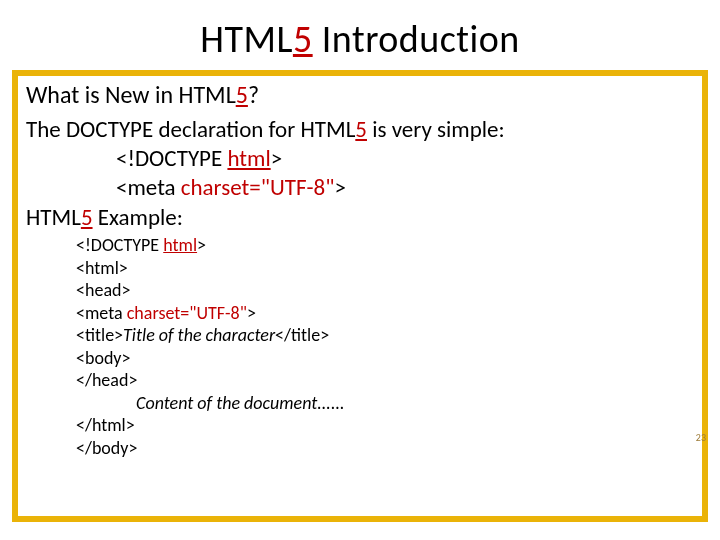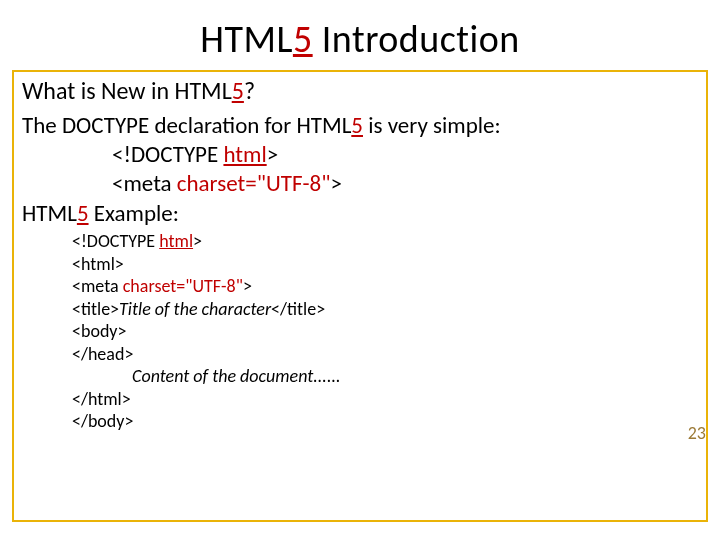--- a/index.html
+++ b/index.html
@@ -1,30 +1,30 @@
 <!DOCTYPE html>
 <html><head>
 <meta charset="utf-8">
 <style>
   * { box-sizing: border-box; margin: 0; padding: 0; }
   html, body { width: 720px; height: 540px; background: #fff; font-family: Calibri, "Segoe UI", Arial, sans-serif; color: #000; }
   .slide { position: relative; width: 720px; height: 452px; padding: 10px 12px 0 12px; }
   .title { text-align: center; font-size: 38px; font-weight: 400; letter-spacing: 0.5px; margin-top: 6px; margin-bottom: 8px; }
   .red { color: #c00000; }
-  .box { border: 2px solid #eab308; padding: 4px 8px 14px 8px; min-height: 452px; }
+  .box { border: 6px solid #eab308; padding: 4px 8px 14px 8px; min-height: 452px; }
   .subheading { font-size: 24px; font-weight: 400; margin-bottom: 6px; }
   .subheading .red { text-decoration: underline; text-decoration-color: #c00000; }
   .body p { font-size: 23px; font-weight: 400; line-height: 1.25; }
   .code-line { font-size: 20px; padding-left: 90px; }
   .ex-label { font-size: 20px; margin-top: 2px; }
   .example { margin-top: 2px; padding-left: 50px; font-size: 18px; }
   .example p { font-size: 18px; line-height: 1.25; }
   .example .indent { padding-left: 60px; font-style: italic; }
   .italic { font-style: italic; }
-  .pagenum { position: absolute; bottom: 8px; right: 14px; font-size: 18px; color: #9c7a36; }
+  .pagenum { position: absolute; bottom: 8px; right: 14px; font-size: 10px; color: #9c7a36; }
   .u { text-decoration: underline; text-decoration-color: #c00000; }
 </style>
 </head>
 <body>
 
 <div class="slide">
 
   <h1 class="title">
     <span>HTML</span><span class="red u">5</span><span> Introduction</span>
   </h1>
@@ -48,20 +48,21 @@
       <p class="ex-label">
         <span>HTML</span><span class="red u">5</span><span> Example:</span>
       </p>
     </div>
 
     <div class="example">
       <p>
         <span>&lt;!DOCTYPE </span><span class="red u">html</span><span>&gt;</span>
       </p>
       <p>&lt;html&gt;</p>
+      <p>&lt;head&gt;</p>
       <p>
         <span>&lt;meta </span><span class="red">charset="UTF-8"</span><span>&gt;</span>
       </p>
       <p>
         <span>&lt;title&gt;</span><span class="italic">Title of the character</span><span>&lt;/title&gt;</span>
       </p>
       <p>&lt;body&gt;</p>
       <p>&lt;/head&gt;</p>
       <p class="indent">Content of the document......</p>
       <p>&lt;/html&gt;</p>

